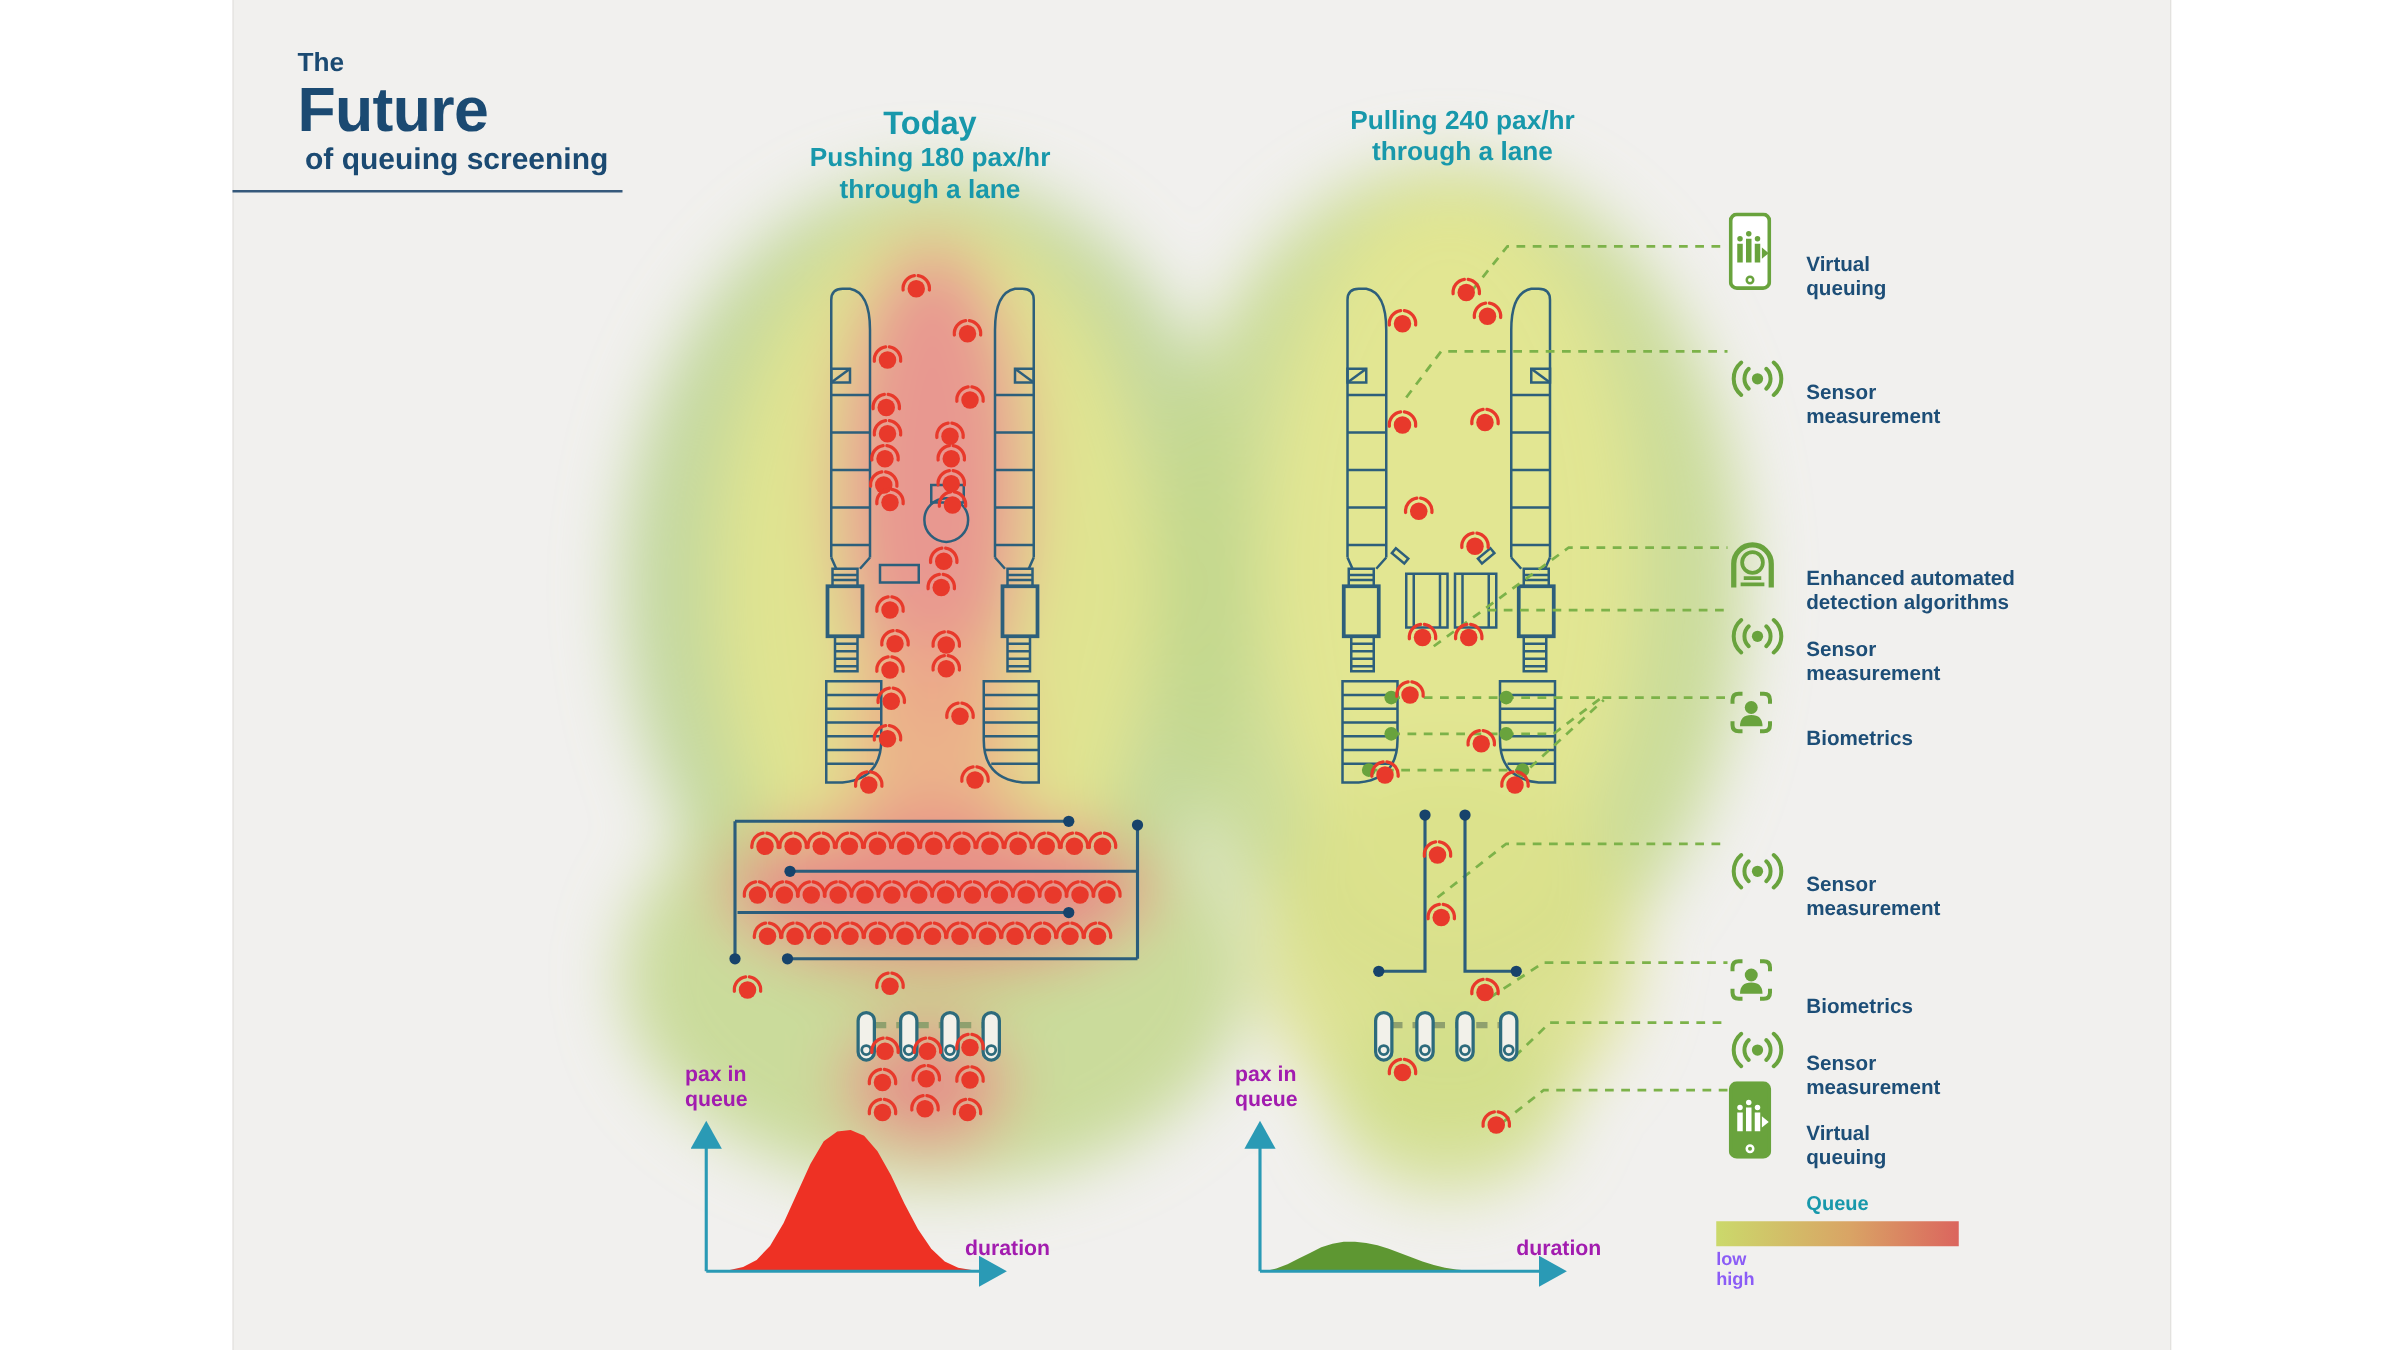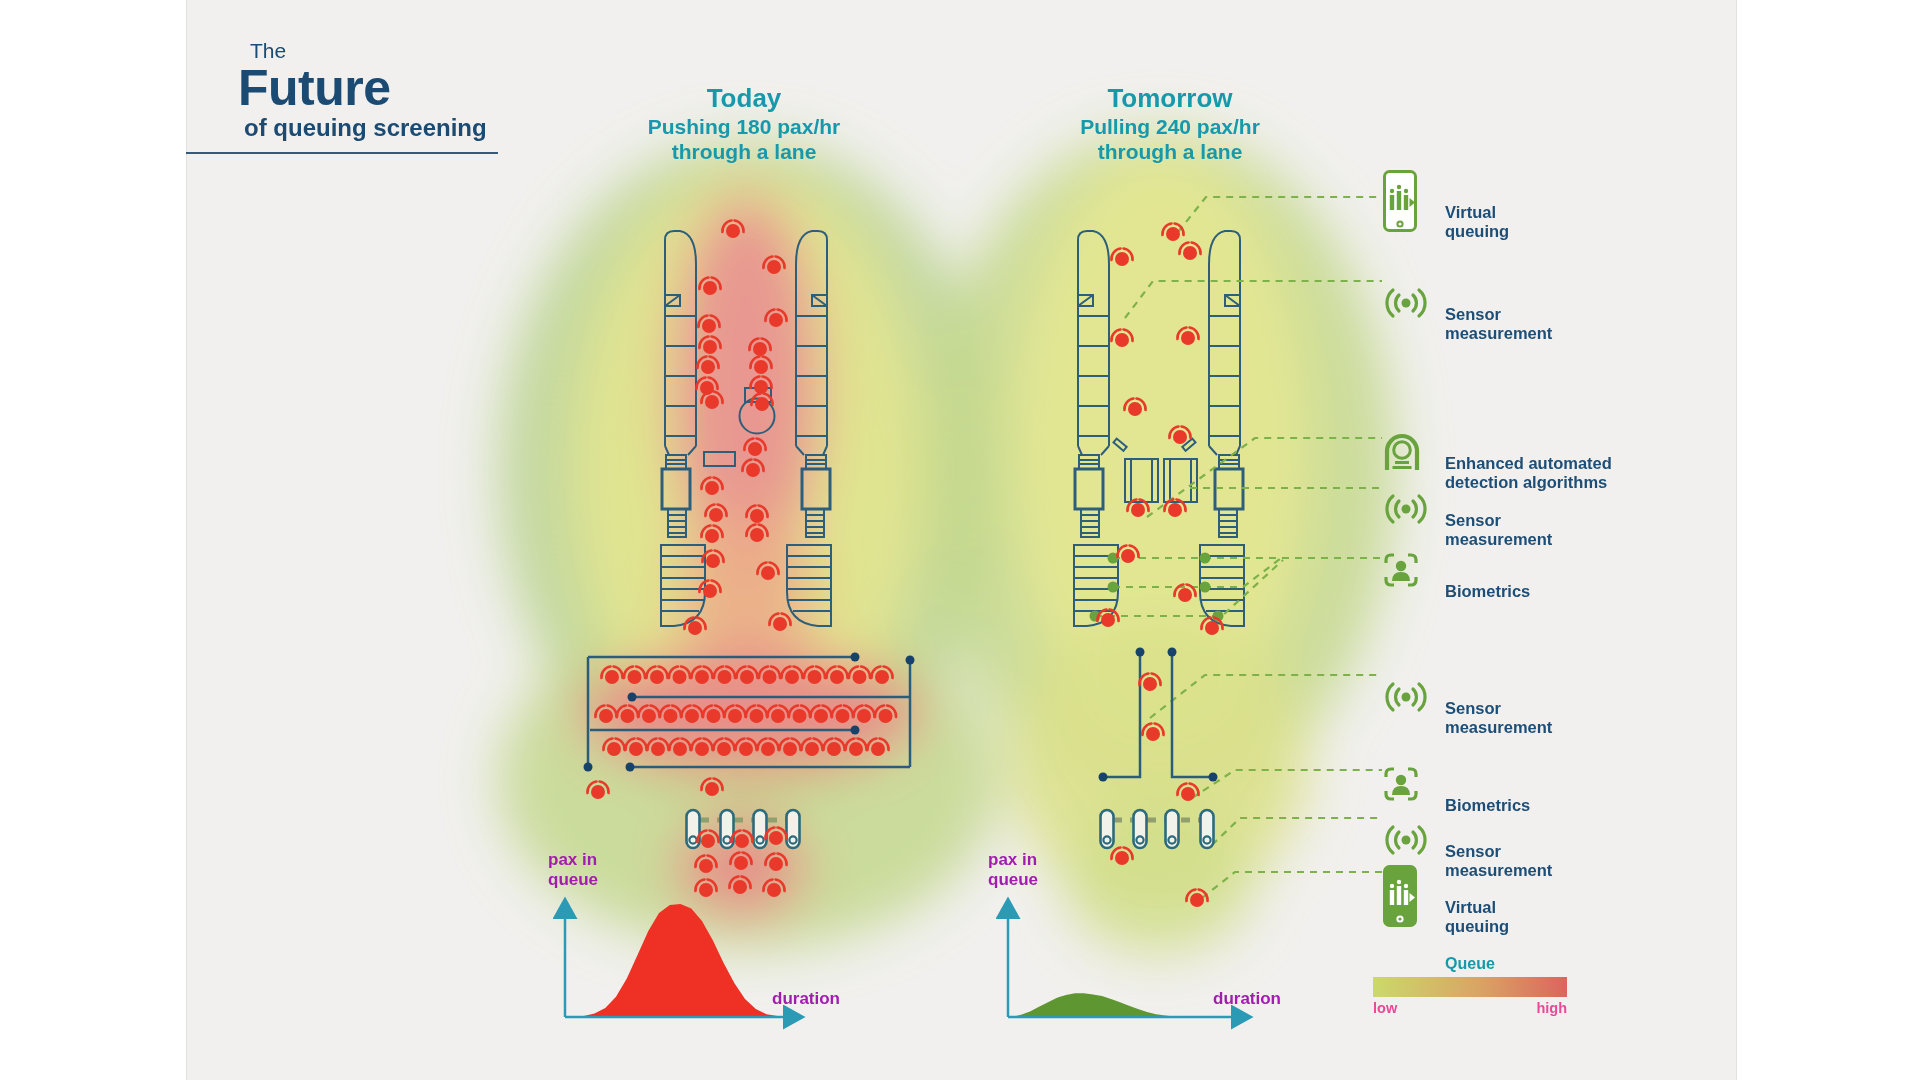--- a/index.html
+++ b/index.html
@@ -4,39 +4,39 @@
 <style>
   html,body{margin:0;padding:0;background:#ffffff;width:1920px;height:1080px;overflow:hidden;
     font-family:"Liberation Sans","DejaVu Sans",sans-serif;}
   #stage{position:relative;width:1920px;height:1080px;background:#ffffff;}
   #panel{position:absolute;left:186px;top:0;width:1549px;height:1080px;background:#f1f0ee;
     border-left:1px solid #e3e2df;border-right:1px solid #e3e2df;}
   #scene{position:absolute;left:0;top:0;width:1920px;height:1080px;}
   .abs{position:absolute;}
   
   .brand{color:#1b4a72;line-height:1.05;}
-  .brand-pre{font-size:21px;font-weight:400;margin-left:12px;}
+  .brand-pre{font-size:21px;font-weight:700;margin-left:0;}
   .brand-main{font-size:50px;font-weight:600;letter-spacing:-0.5px;}
   .brand-sub{font-size:24px;font-weight:600;margin-left:6px;}
   .brand-rule{position:absolute;left:186px;top:152px;width:312px;border-top:2px solid #36597b;}
   
   .col-head{position:absolute;text-align:center;color:#1898ab;}
   .col-title{font-size:26px;font-weight:700;line-height:1.15;}
   .col-sub{font-size:21px;font-weight:600;line-height:1.2;}
   
   .ann{position:absolute;left:1383px;display:flex;align-items:center;gap:16px;}
   .ann-ic{width:46px;display:flex;justify-content:flex-start;align-items:center;flex:none;}
   .ann-label{font-size:16.5px;font-weight:600;color:#1d4e77;line-height:1.18;white-space:pre-line;width:230px;margin-top:43px;}
   
   .chart-label{position:absolute;font-size:17px;font-weight:600;color:#a21caf;line-height:1.15;white-space:pre-line;}
   
   .legend{position:absolute;left:1373px;top:955px;width:194px;}
   .legend-title{font-size:16px;font-weight:600;color:#1898ab;text-align:center;margin-bottom:4px;}
   .legend-bar{height:20px;width:194px;}
-  .legend-ends{display:flex;justify-content:space-between;font-size:14.5px;font-weight:600;color:#ec4899;margin-top:3px;}
+  .legend-ends{display:flex;justify-content:space-between;font-size:14.5px;font-weight:600;color:#8b5cf6;margin-top:3px;flex-direction:column;}
 </style>
 </head>
 <body>
 
 <div id="stage">
   <div id="panel"></div>
 
   <svg id="scene" viewBox="0 0 1920 1080">
     <defs>
       <filter id="blurG" x="-60%" y="-60%" width="220%" height="220%">
@@ -281,21 +281,20 @@
     <div class="brand-sub">of queuing screening</div>
   </div>
   <div class="brand-rule"></div>
 
   <div class="col-head" style="left:594px;top:84px;width:300px;">
     <div class="col-title">Today</div>
     <div class="col-sub">Pushing 180 pax/hr</div>
     <div class="col-sub">through a lane</div>
   </div>
   <div class="col-head" style="left:1020px;top:84px;width:300px;">
-    <div class="col-title">Tomorrow</div>
     <div class="col-sub">Pulling 240 pax/hr</div>
     <div class="col-sub">through a lane</div>
   </div>
 
   <div class="ann" style="top:160px;">
     <span class="ann-ic">
       <svg width="34" height="62" viewBox="0 0 34 62">
         <rect x="1.5" y="1.5" width="31" height="59" rx="5" fill="#ffffff" stroke="#69a33d" stroke-width="3"></rect>
         <g fill="#69a33d">
           <circle cx="9" cy="21" r="2.2"></circle>

